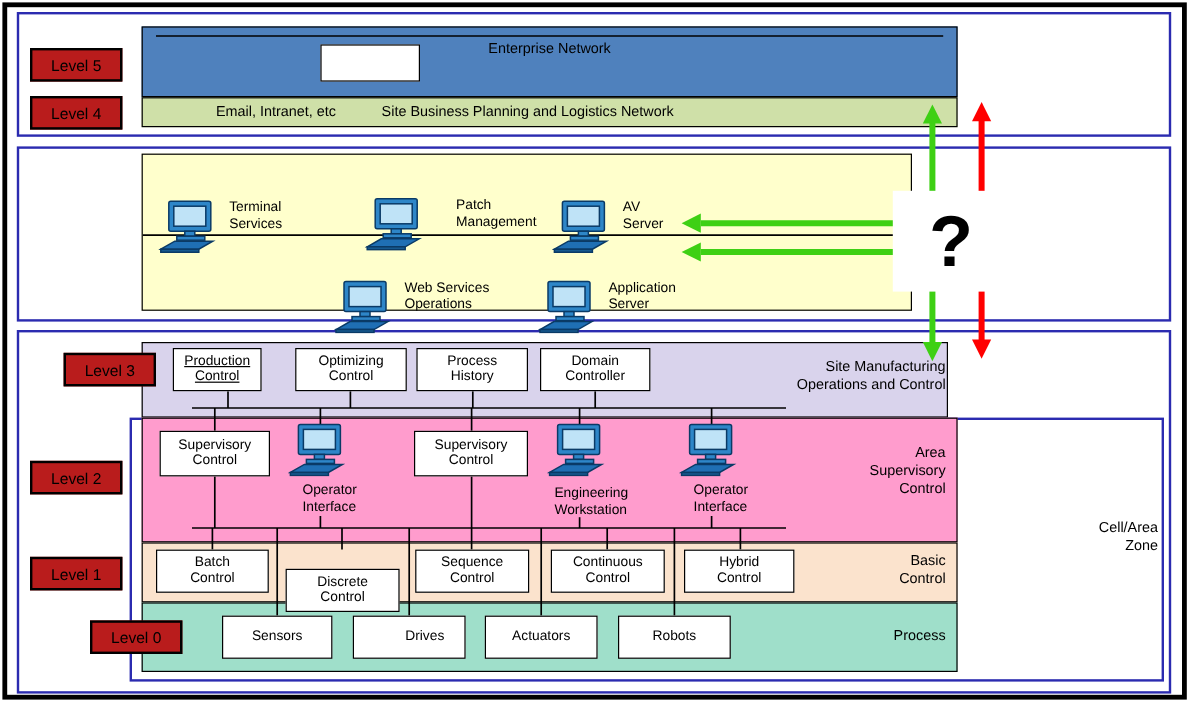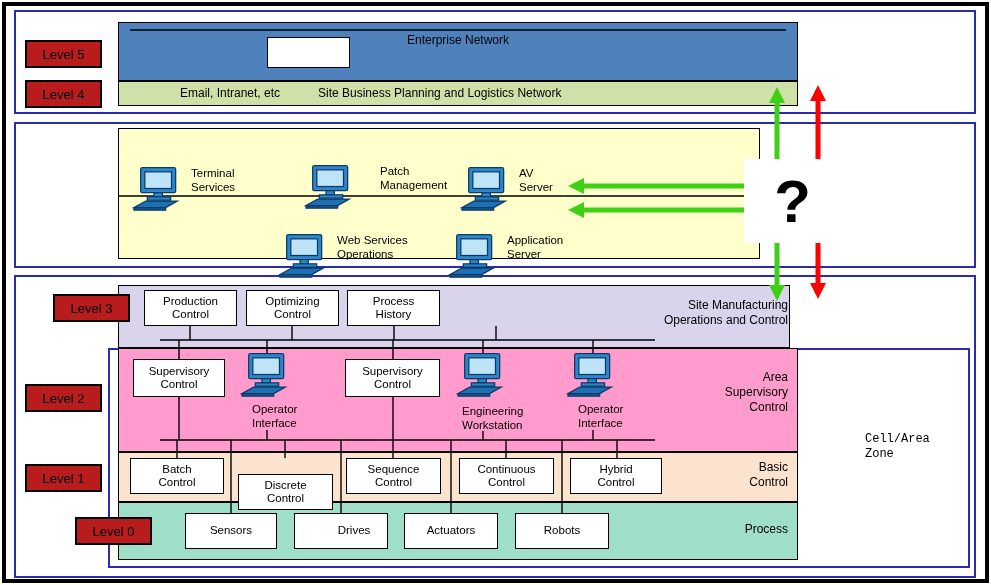--- a/index.html
+++ b/index.html
@@ -15,21 +15,21 @@
   .band-yellow { background:var(--dmz-yellow,#ffffcc); }
   .band-lav    { background:var(--level3-lavender,#d9d3ec); }
   .band-pink   { background:var(--level2-pink,#ff9ccd); }
   .band-peach  { background:var(--level1-peach,#fbe3cd); }
   .band-teal   { background:var(--level0-teal,#9fdfca); }
   .lvl { position:absolute; width:77px; height:28px; background:#b91c1c; border:2px solid #000;
          display:flex; align-items:center; justify-content:center; font-size:13px; }
   .wbox { position:absolute; background:#fff; border:1px solid #000; display:flex; align-items:center;
           justify-content:center; text-align:center; font-size:11.5px; line-height:1.15; white-space:pre-line; }
   .zlabel { position:absolute; font-size:12px; line-height:1.25; text-align:right; white-space:pre-line; }
-  .clabel { position:absolute; font-size:12px; line-height:1.25; text-align:left; white-space:pre-line;font-family:Liberation Mono, monospace; }
+  .clabel { position:absolute; font-size:12px; line-height:1.25; text-align:right; white-space:pre-line; }
   .toptext { position:absolute; font-size:12px; }
   .pcu { position:absolute; display:flex; align-items:flex-start; gap:5px;margin-top:32px; }
   .pclabel { font-size:11.5px; line-height:1.2; white-space:pre-line; padding-top:1px; }
   .pc { width:54px; height:45px; flex:0 0 auto; }
   .qbox { position:absolute; background:#fff; display:flex; align-items:center; justify-content:center;
           font-size:60px; font-weight:bold; }
   svg.overlay { position:absolute; left:0; top:0; pointer-events:none; }
   .netline { stroke:#000; stroke-width:1.4; }
   .garrow { stroke:var(--arrow-green,#3ed014); stroke-width:5; }
   .gfill { fill:var(--arrow-green,#3ed014); }
@@ -167,26 +167,28 @@
           <rect x="26" y="32" width="10" height="5" fill="#2e86c8"></rect>
           <rect x="18" y="37" width="28" height="4" fill="#2e86c8"></rect>
           <polygon points="2,50 16,42 54,42 40,50" fill="#1f6fb4"></polygon>
           <polygon points="2,50 40,50 40,53 2,53" fill="#16598f"></polygon>
         </g>
       </svg>
     <span class="pclabel">Application
 Server</span>
   </div>
 
-  <div class="wbox" style="left:144px; top:290px; width:93px; height:36px;">Production
+  <div class="wbox" style="left:144px; top:290px; width:74px; height:36px;text-decoration:underline;">Production
 Control</div>
   <div class="wbox" style="left:246px; top:290px; width:93px; height:36px;">Optimizing
 Control</div>
   <div class="wbox" style="left:347px; top:290px; width:93px; height:36px;">Process
 History</div>
+  <div class="wbox" style="left:450px; top:290px; width:92px; height:36px;">Domain
+Controller</div>
   <div class="zlabel" style="left:600px; top:298px; width:188px;">Site Manufacturing
 Operations and Control</div>
 
   <div class="wbox" style="left:133px; top:359px; width:92px; height:38px;">Supervisory
 Control</div>
   <div class="wbox" style="left:345px; top:359px; width:95px; height:38px;">Supervisory
 Control</div>
   <svg class="pc abs" style="left:240px; top:352px;" viewBox="0 0 64 54">
       <g stroke="#0a3a66" stroke-width="1.5">
         <rect x="10" y="2" width="42" height="30" rx="2" fill="#2e86c8"></rect>

